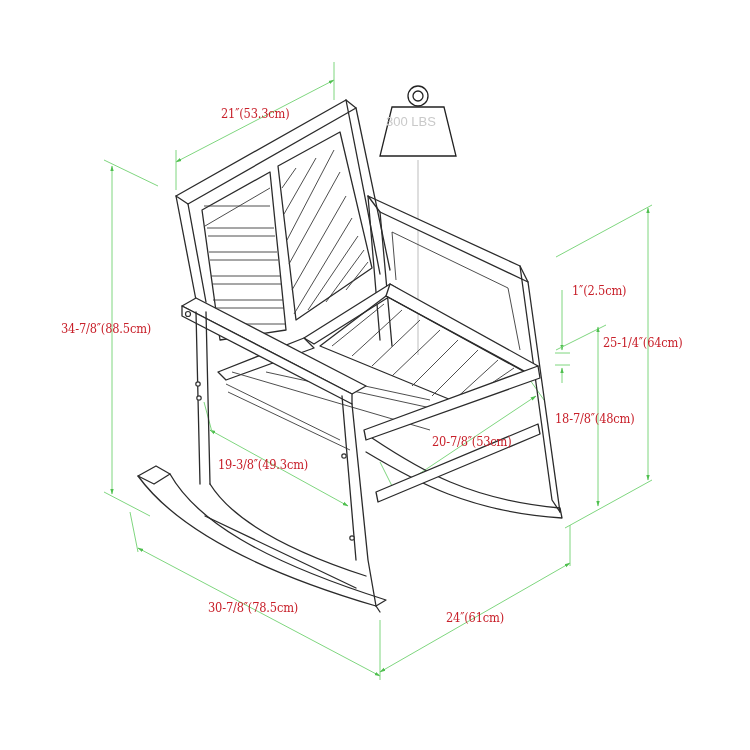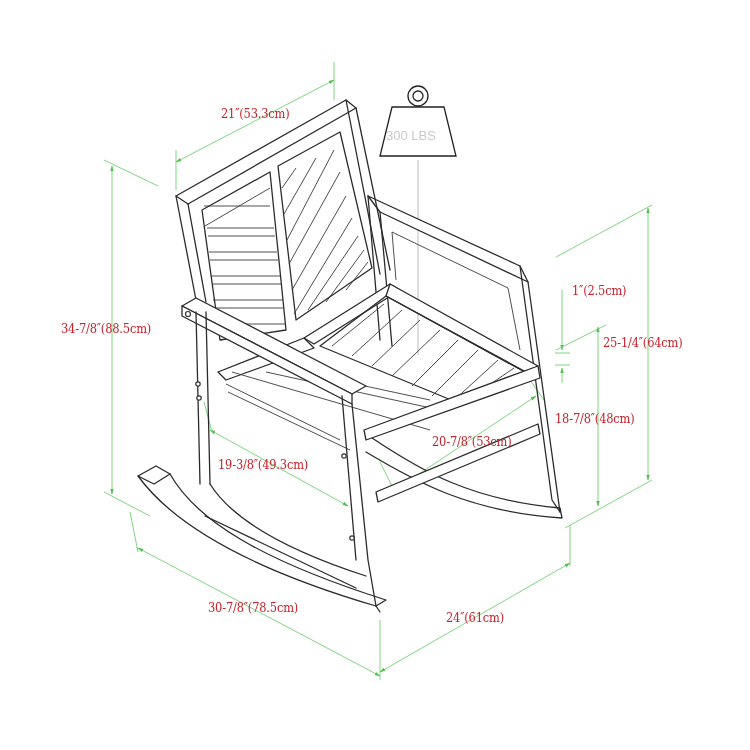--- a/index.html
+++ b/index.html
@@ -167,21 +167,21 @@
   </g>
 
   <g>
     <circle cx="418" cy="96" r="10" fill="#fff" stroke="#222" stroke-width="1.3"></circle>
     <circle cx="418" cy="96" r="5" fill="#fff" stroke="#222" stroke-width="1.3"></circle>
     <path d="M392,107 L444,107 L456,156 L380,156 Z" fill="#fff" stroke="#222" stroke-width="1.3"></path>
   </g>
 </svg>
 
 
-<span class="weight-label" style="left:386px; top:128px;">300 LBS</span>
+<span class="weight-label" style="left:386px; top:114px;">300 LBS</span>
 
 <span class="label" style="left:221px; top:106px;">21″(53.3cm)</span>
 
 <span class="label" style="left:61px; top:321px;">34-7/8″(88.5cm)</span>
 
 <span class="label" style="left:572px; top:283px;">1″(2.5cm)</span>
 
 <span class="label" style="left:603px; top:335px;">25-1/4″(64cm)</span>
 
 <span class="label" style="left:555px; top:411px;">18-7/8″(48cm)</span>

